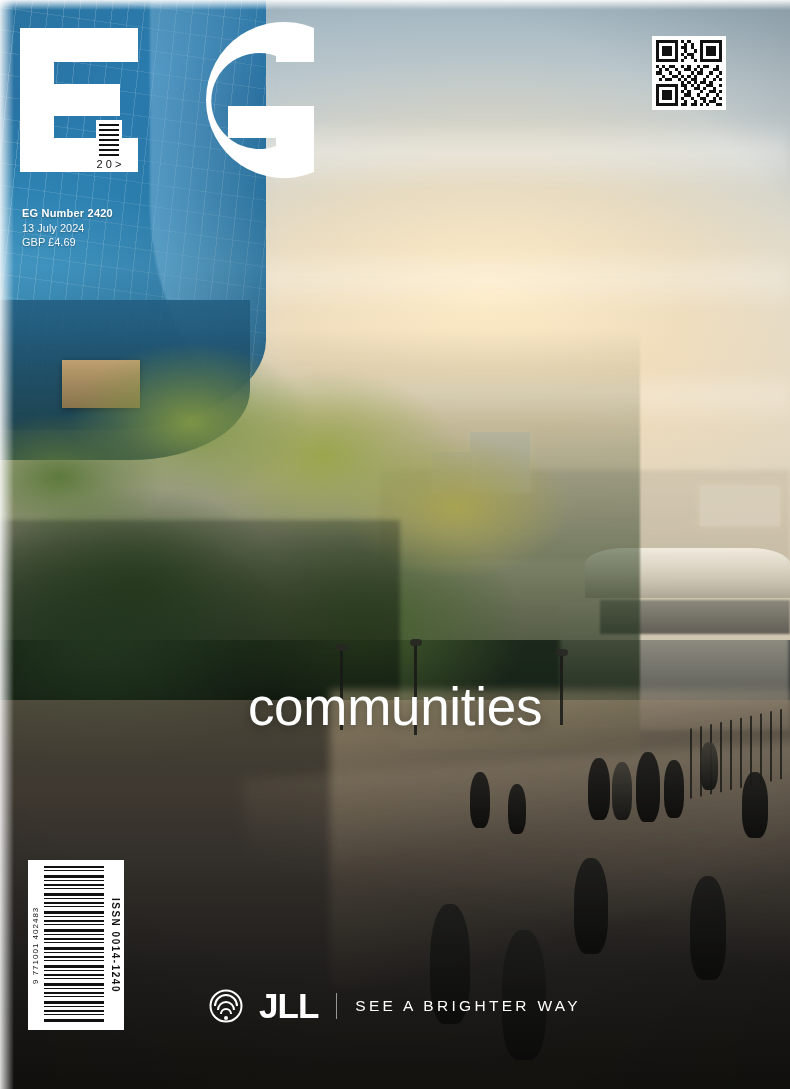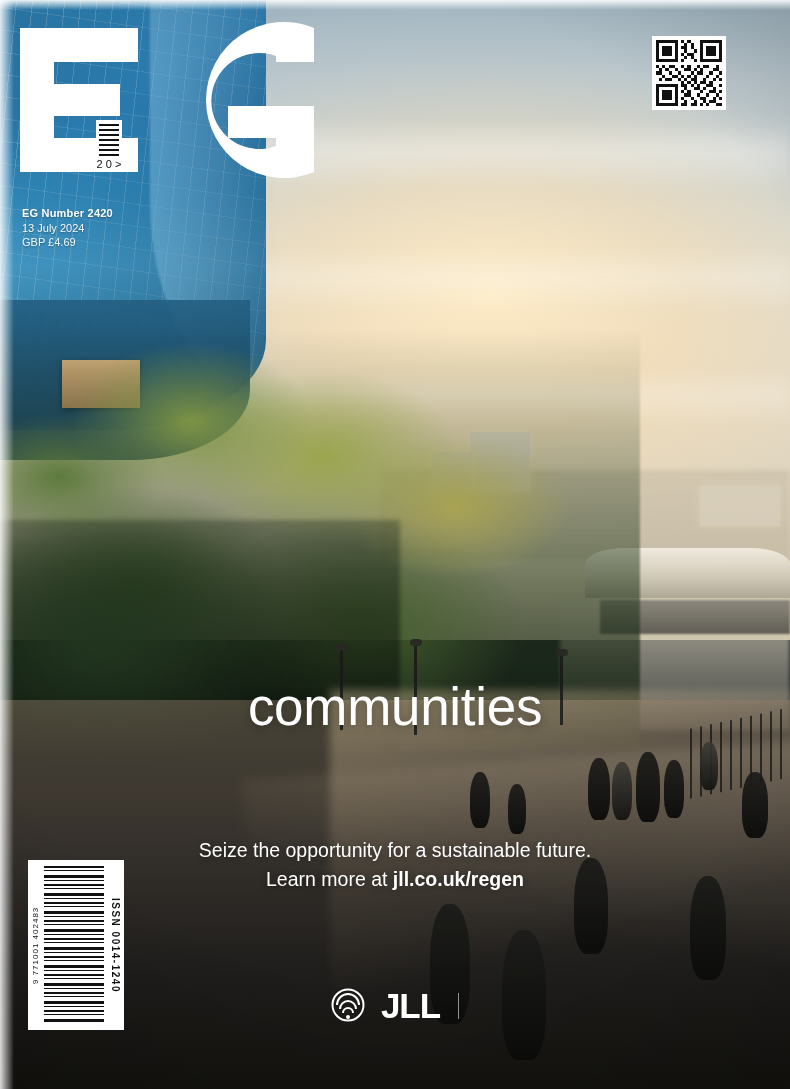--- a/index.html
+++ b/index.html
@@ -190,21 +190,21 @@
     text-shadow:0 1px 6px rgba(0,0,0,.4);
   }
   .subcopy .strong{font-weight:bold;}
 
   
   .jll-lockup{
     position:absolute;left:0;top:988px;width:790px;
     display:flex;align-items:center;justify-content:center;gap:18px;
     color:#ffffff;
   }
-  .jll-mark{display:flex;align-items:flex-start;gap:16px;}
+  .jll-mark{display:flex;align-items:flex-end;gap:16px;}
   .jll-mark svg{display:block;}
   .jll-word{font-size:35px;font-weight:bold;letter-spacing:-1px;line-height:1;}
   .jll-divider{width:1px;height:26px;background:rgba(255,255,255,.55);}
   .jll-tag{font-size:15.5px;letter-spacing:3.3px;}
 
   
   .barcode{
     position:absolute;left:28px;top:860px;width:96px;height:170px;
     background:#ffffff;
     display:flex;align-items:stretch;
@@ -426,43 +426,38 @@
           <rect x="16" y="20" width="1" height="1"></rect>
         <rect x="19" y="20" width="2" height="1"></rect>
       </g>
     </svg>
   </div>
 
   <div class="headline">
     <span class="l2">communities</span>
   </div>
 
-  <div class="subcopy">
-    <div>Seize the opportunity for a sustainable future.</div>
-    <div>
-      <span>Learn more at </span><span class="strong">jll.co.uk/regen</span>
-    </div>
-  </div>
 
   <div class="jll-lockup">
     <div class="jll-mark">
       <span>
         <svg width="34" height="34" viewBox="0 0 34 34" aria-hidden="true">
           <g fill="none" stroke="#ffffff" stroke-width="2">
             <circle cx="17" cy="17" r="15.5"></circle>
             <path d="M6 17 A 11 11 0 0 1 28 17"></path>
             <path d="M9 21 A 8 8 0 0 1 25 21"></path>
             <path d="M12 25 A 5 5 0 0 1 22 25"></path>
           </g>
           <circle cx="17" cy="29" r="2" fill="#ffffff"></circle>
         </svg>
       </span>
       <span class="jll-word">JLL</span>
     </div>
     <div class="jll-divider"></div>
+    <div class="jll-tag">SEE A BRIGHTER WAY</div>
   </div>
 
   <div class="barcode">
     <div class="barcode-digits">9 771001 402483</div>
     <div class="barcode-bars"></div>
     <div class="issn">ISSN  0014-1240</div>
   </div>
   <div class="barcode-addon">
     <div class="bars"></div>
     <div class="num">2 0 &gt;</div>

